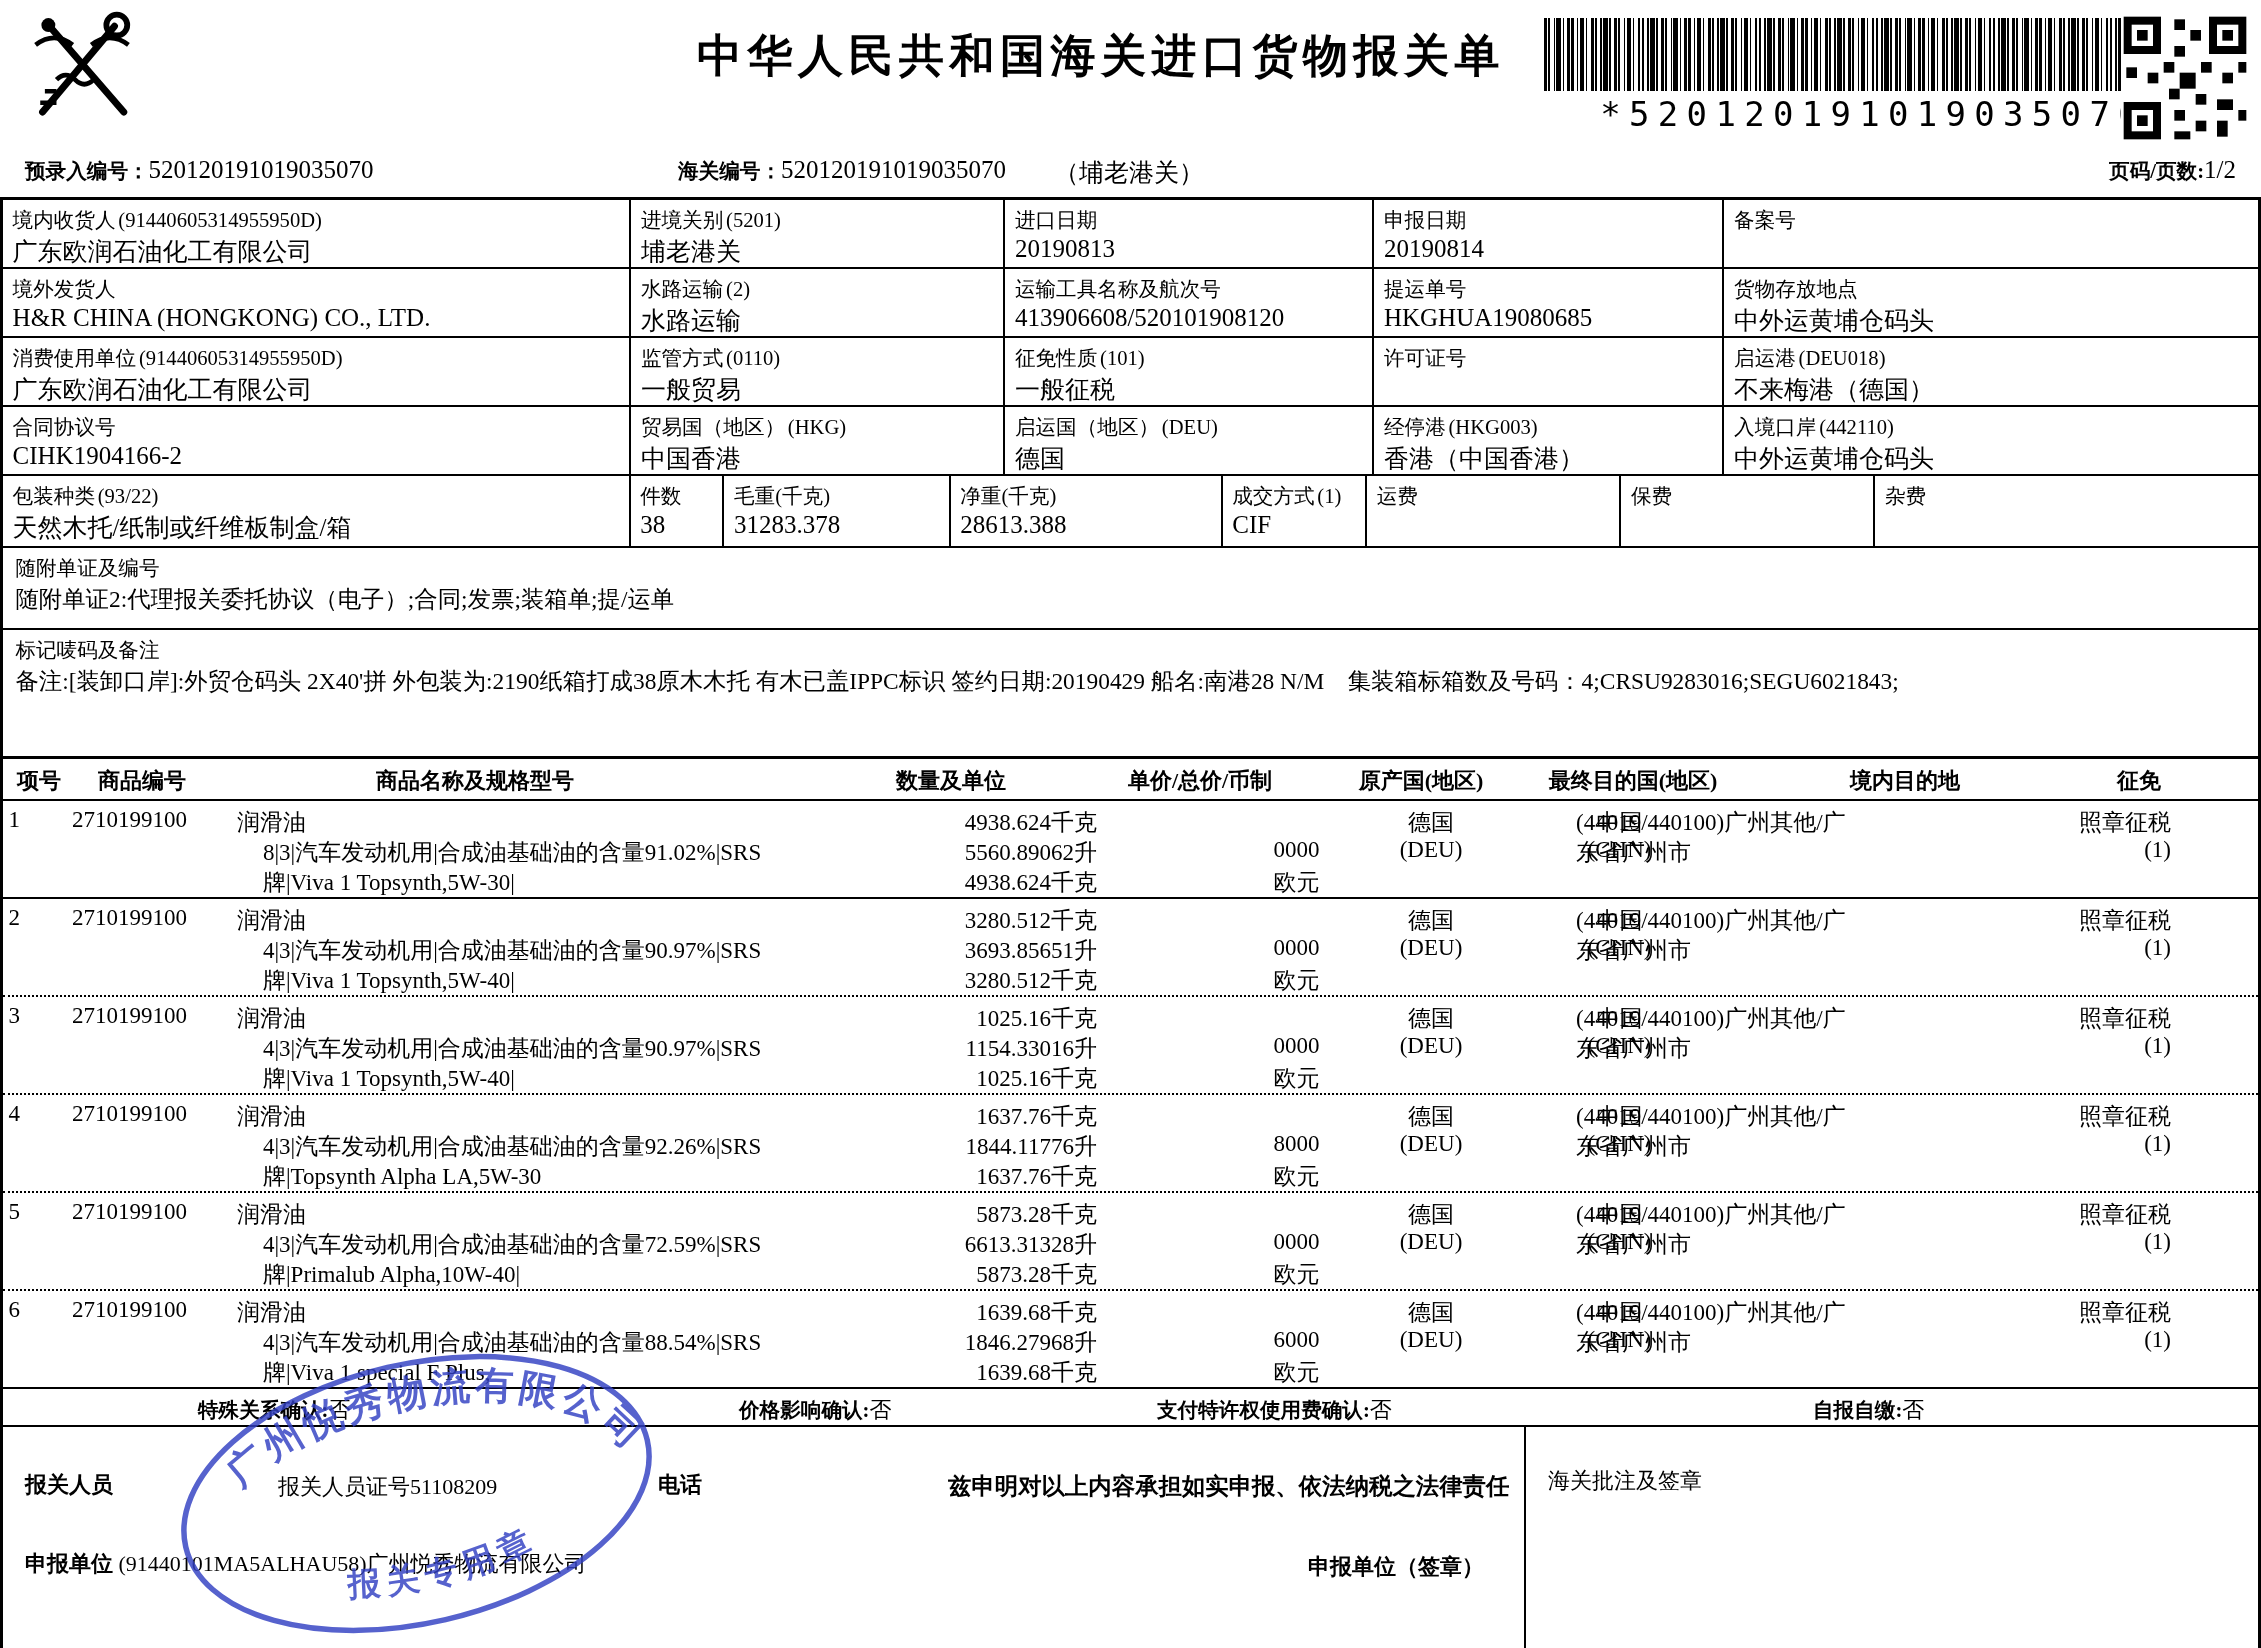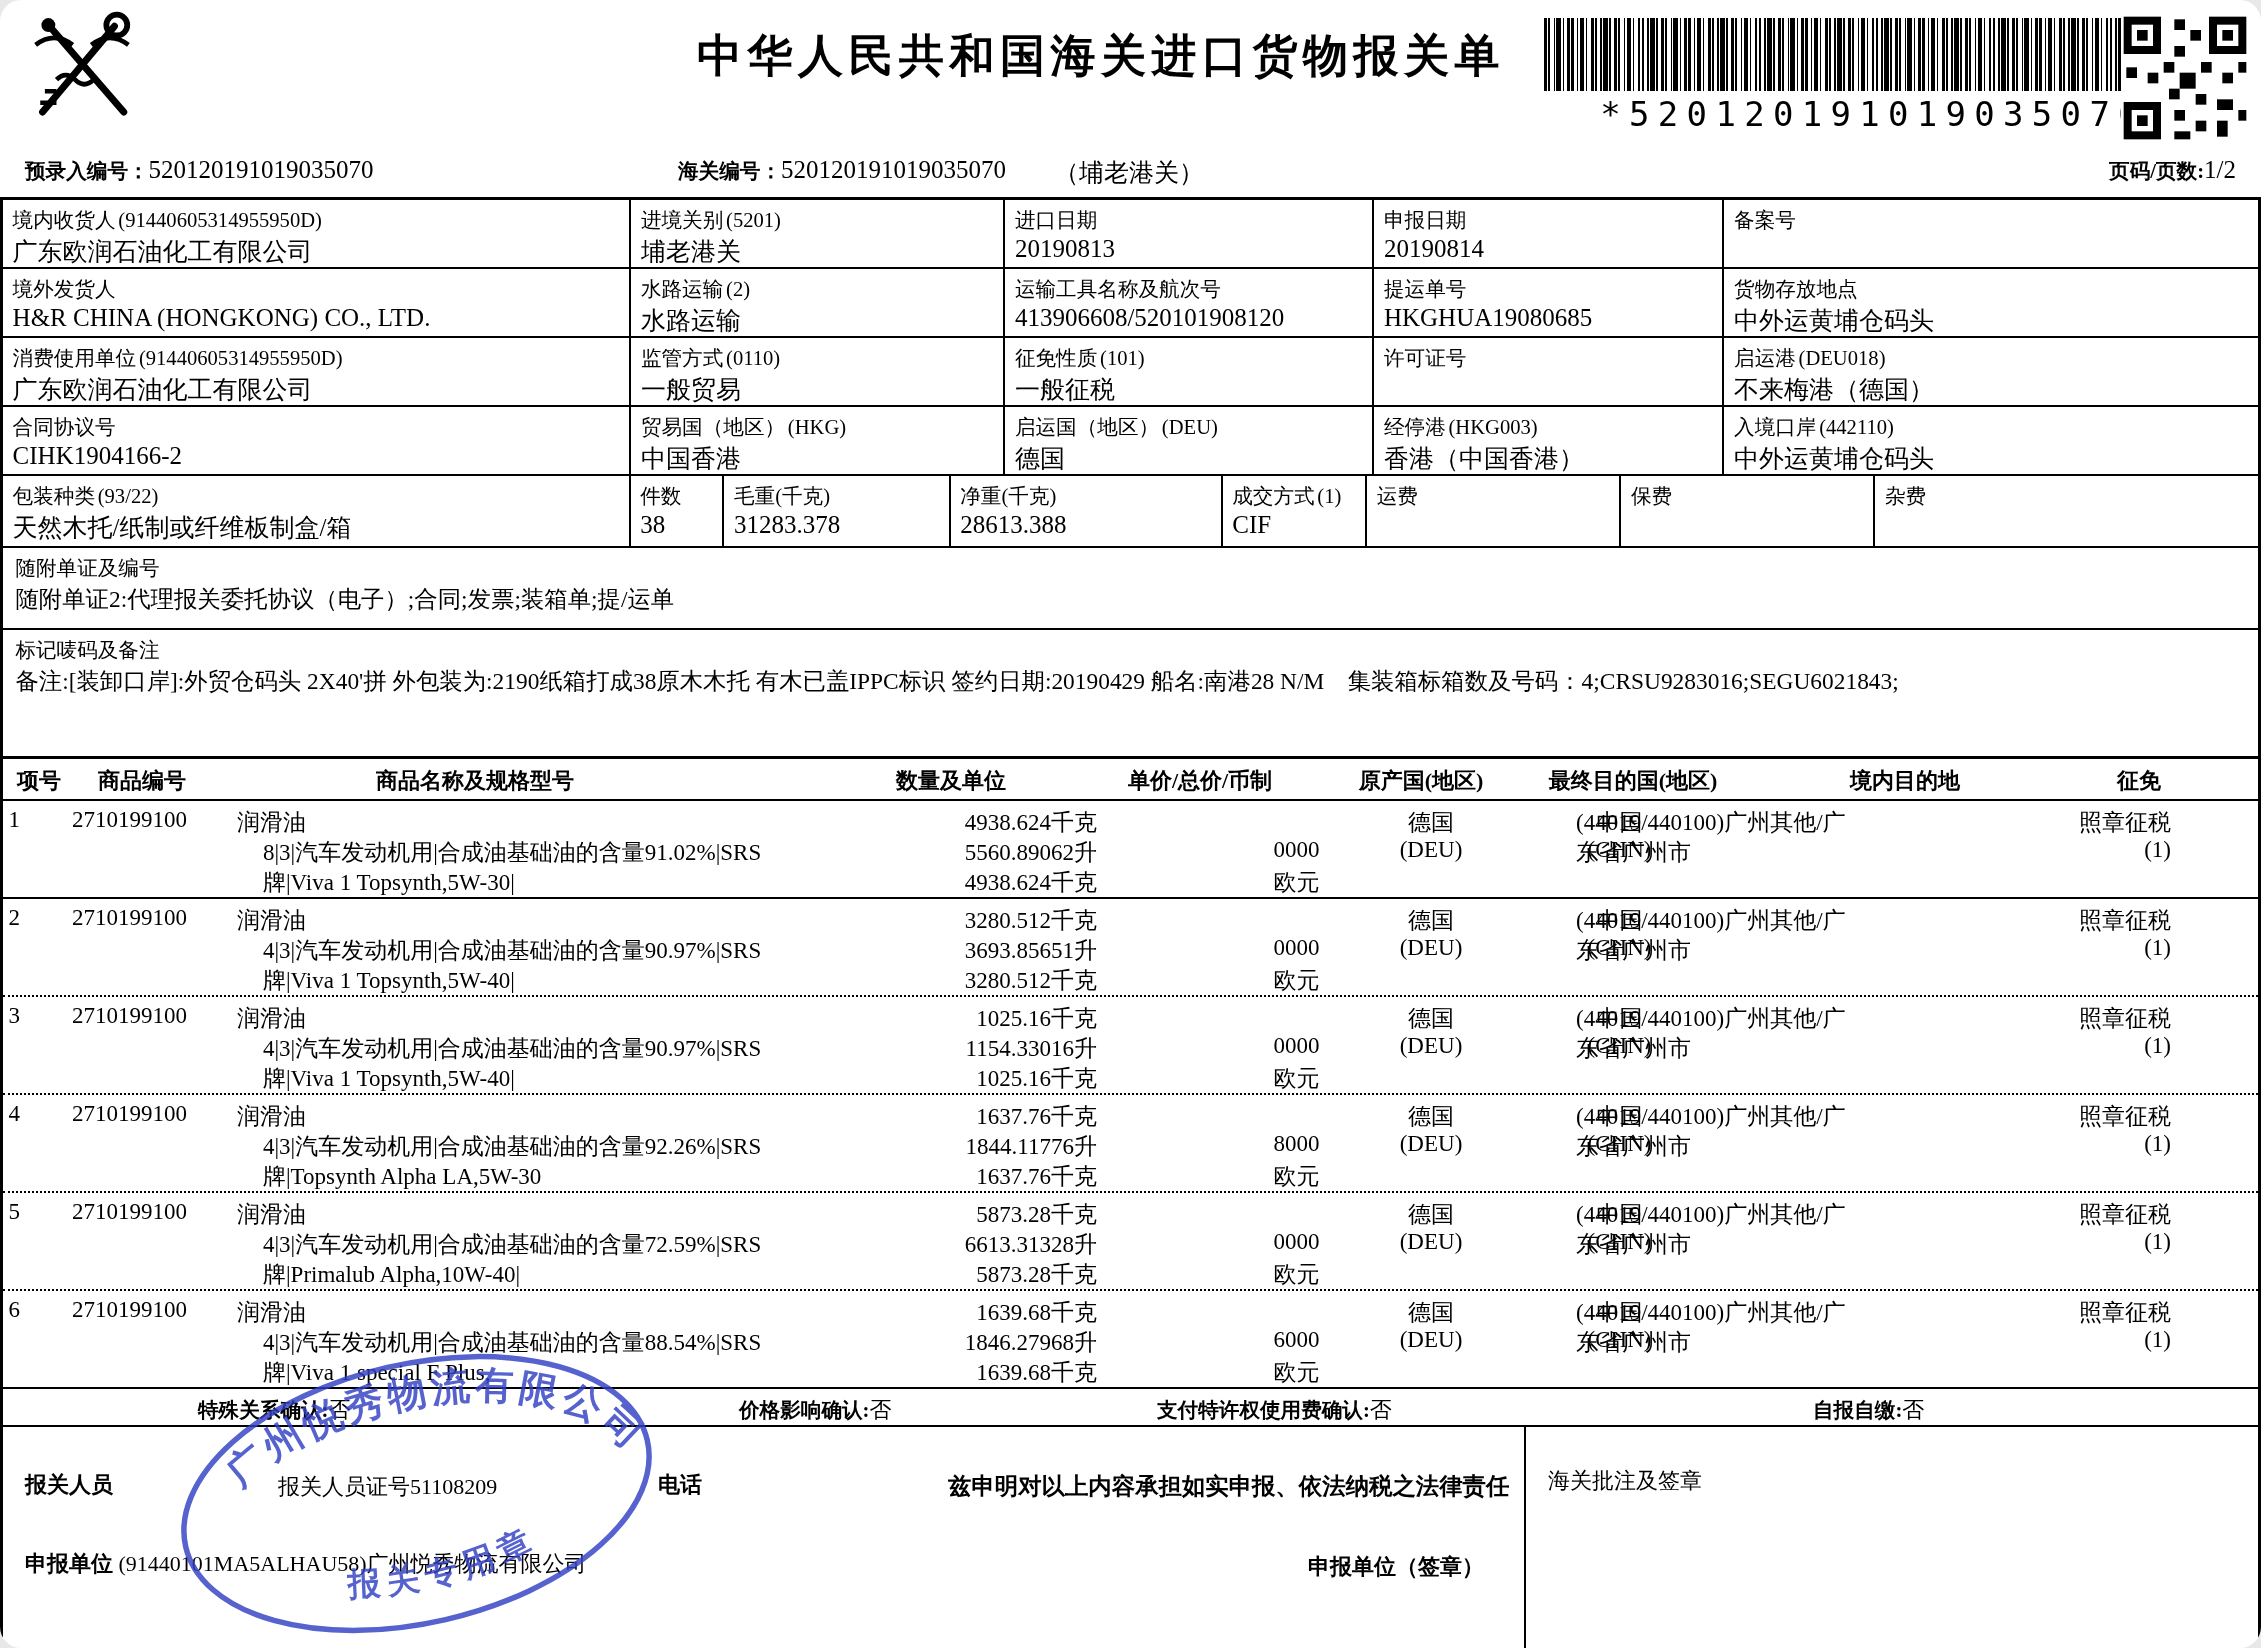--- a/index.html
+++ b/index.html
@@ -1,17 +1,17 @@
 <!DOCTYPE html>
 <html style="font-size:11px"><head>
 <meta charset="utf-8">
 <style>
   html,body{margin:0;padding:0;background:#e8e8e8;}
   .page{position:relative;width:2261px;height:1648px;background:#fff;color:#000;
-        font-family:"Liberation Serif","DejaVu Serif",serif;overflow:hidden;border-radius:21px;}
+        font-family:"Liberation Serif","DejaVu Serif",serif;overflow:hidden;}
   
   .title{position:absolute;left:1101px;top:26px;transform:translateX(-50%);
          font-size:45px;font-weight:bold;letter-spacing:5.5px;white-space:nowrap;}
   .barcode{position:absolute;left:1544px;top:18px;width:688px;height:73px;
     background:repeating-linear-gradient(90deg,#000 0 2.8px,#fff 2.8px 4.1px,#000 4.1px 6.2px,#fff 6.2px 9.6px,#000 9.6px 11px,#fff 11px 12.4px,#000 12.4px 17px,#fff 17px 18.6px,#000 18.6px 20px,#fff 20px 23.4px);}
   .barcode-text{position:absolute;left:1544px;top:94px;width:688px;text-align:center;
     font-family:"DejaVu Sans Mono",monospace;font-size:34px;letter-spacing:8.3px;white-space:nowrap;}
   .qr{position:absolute;left:2121px;top:13.8px;width:128px;height:128px;}
   .emblem{position:absolute;left:23.4px;top:9.6px;width:118px;height:116px;}
   

